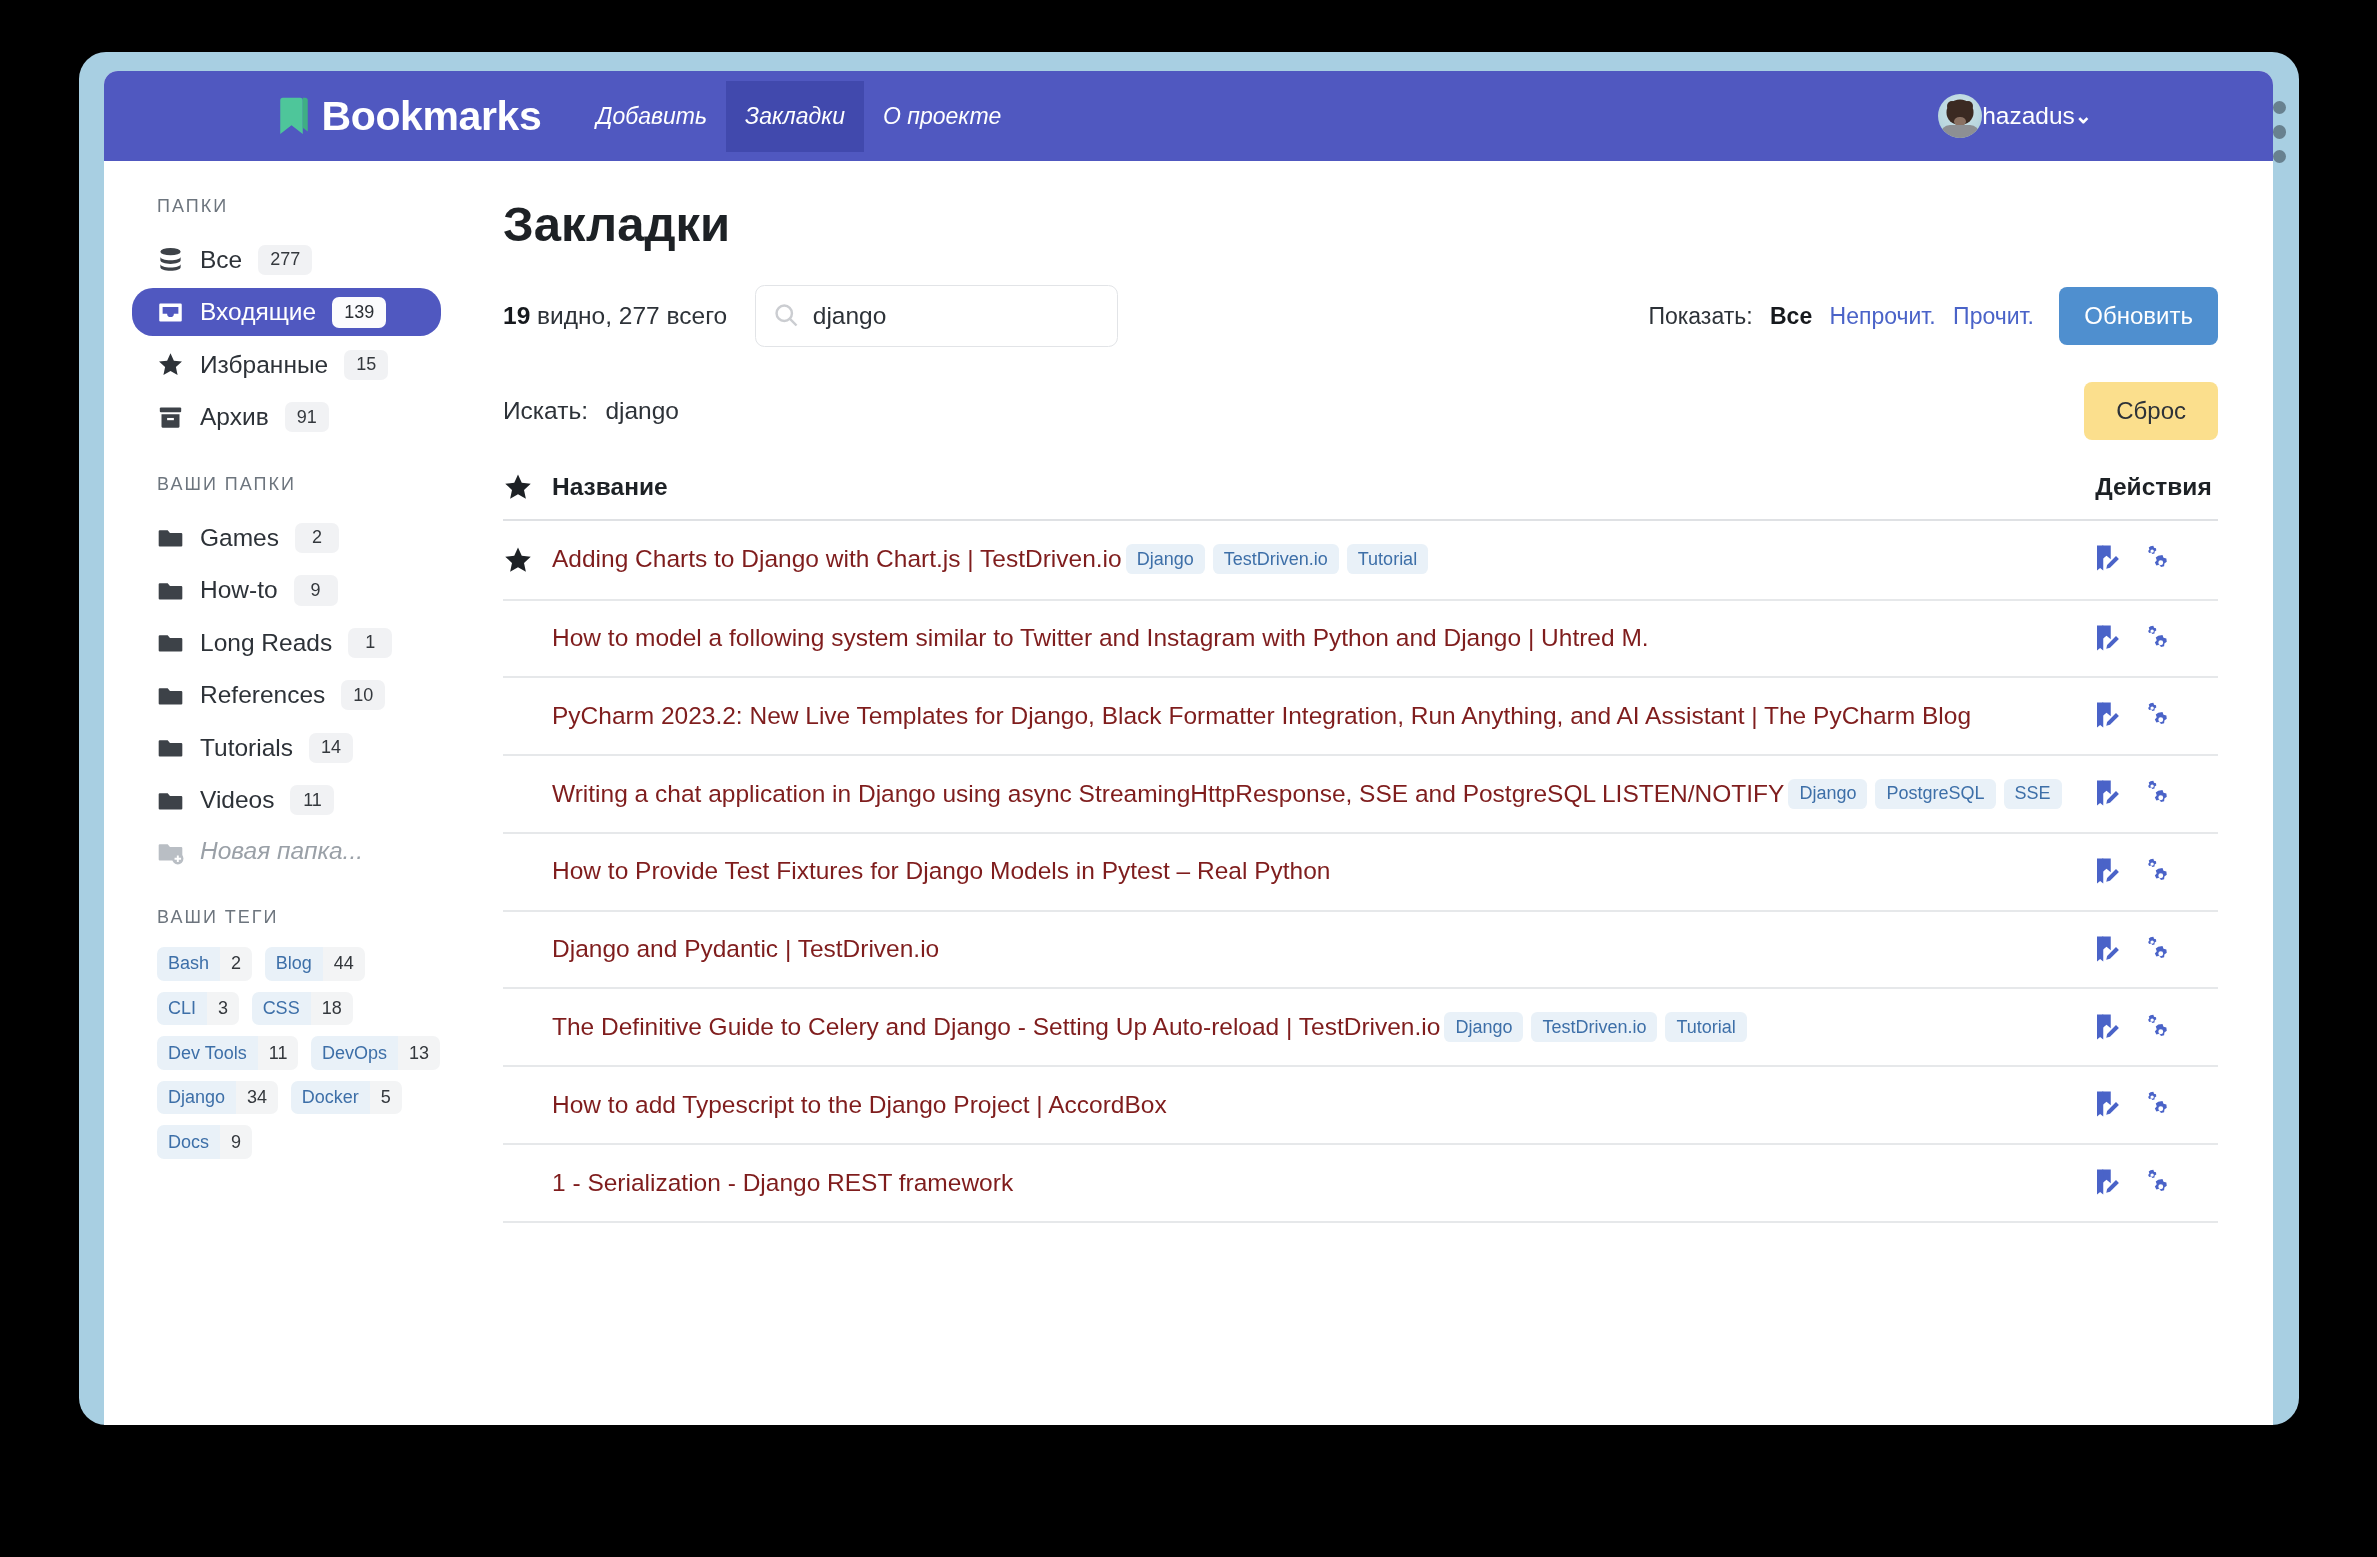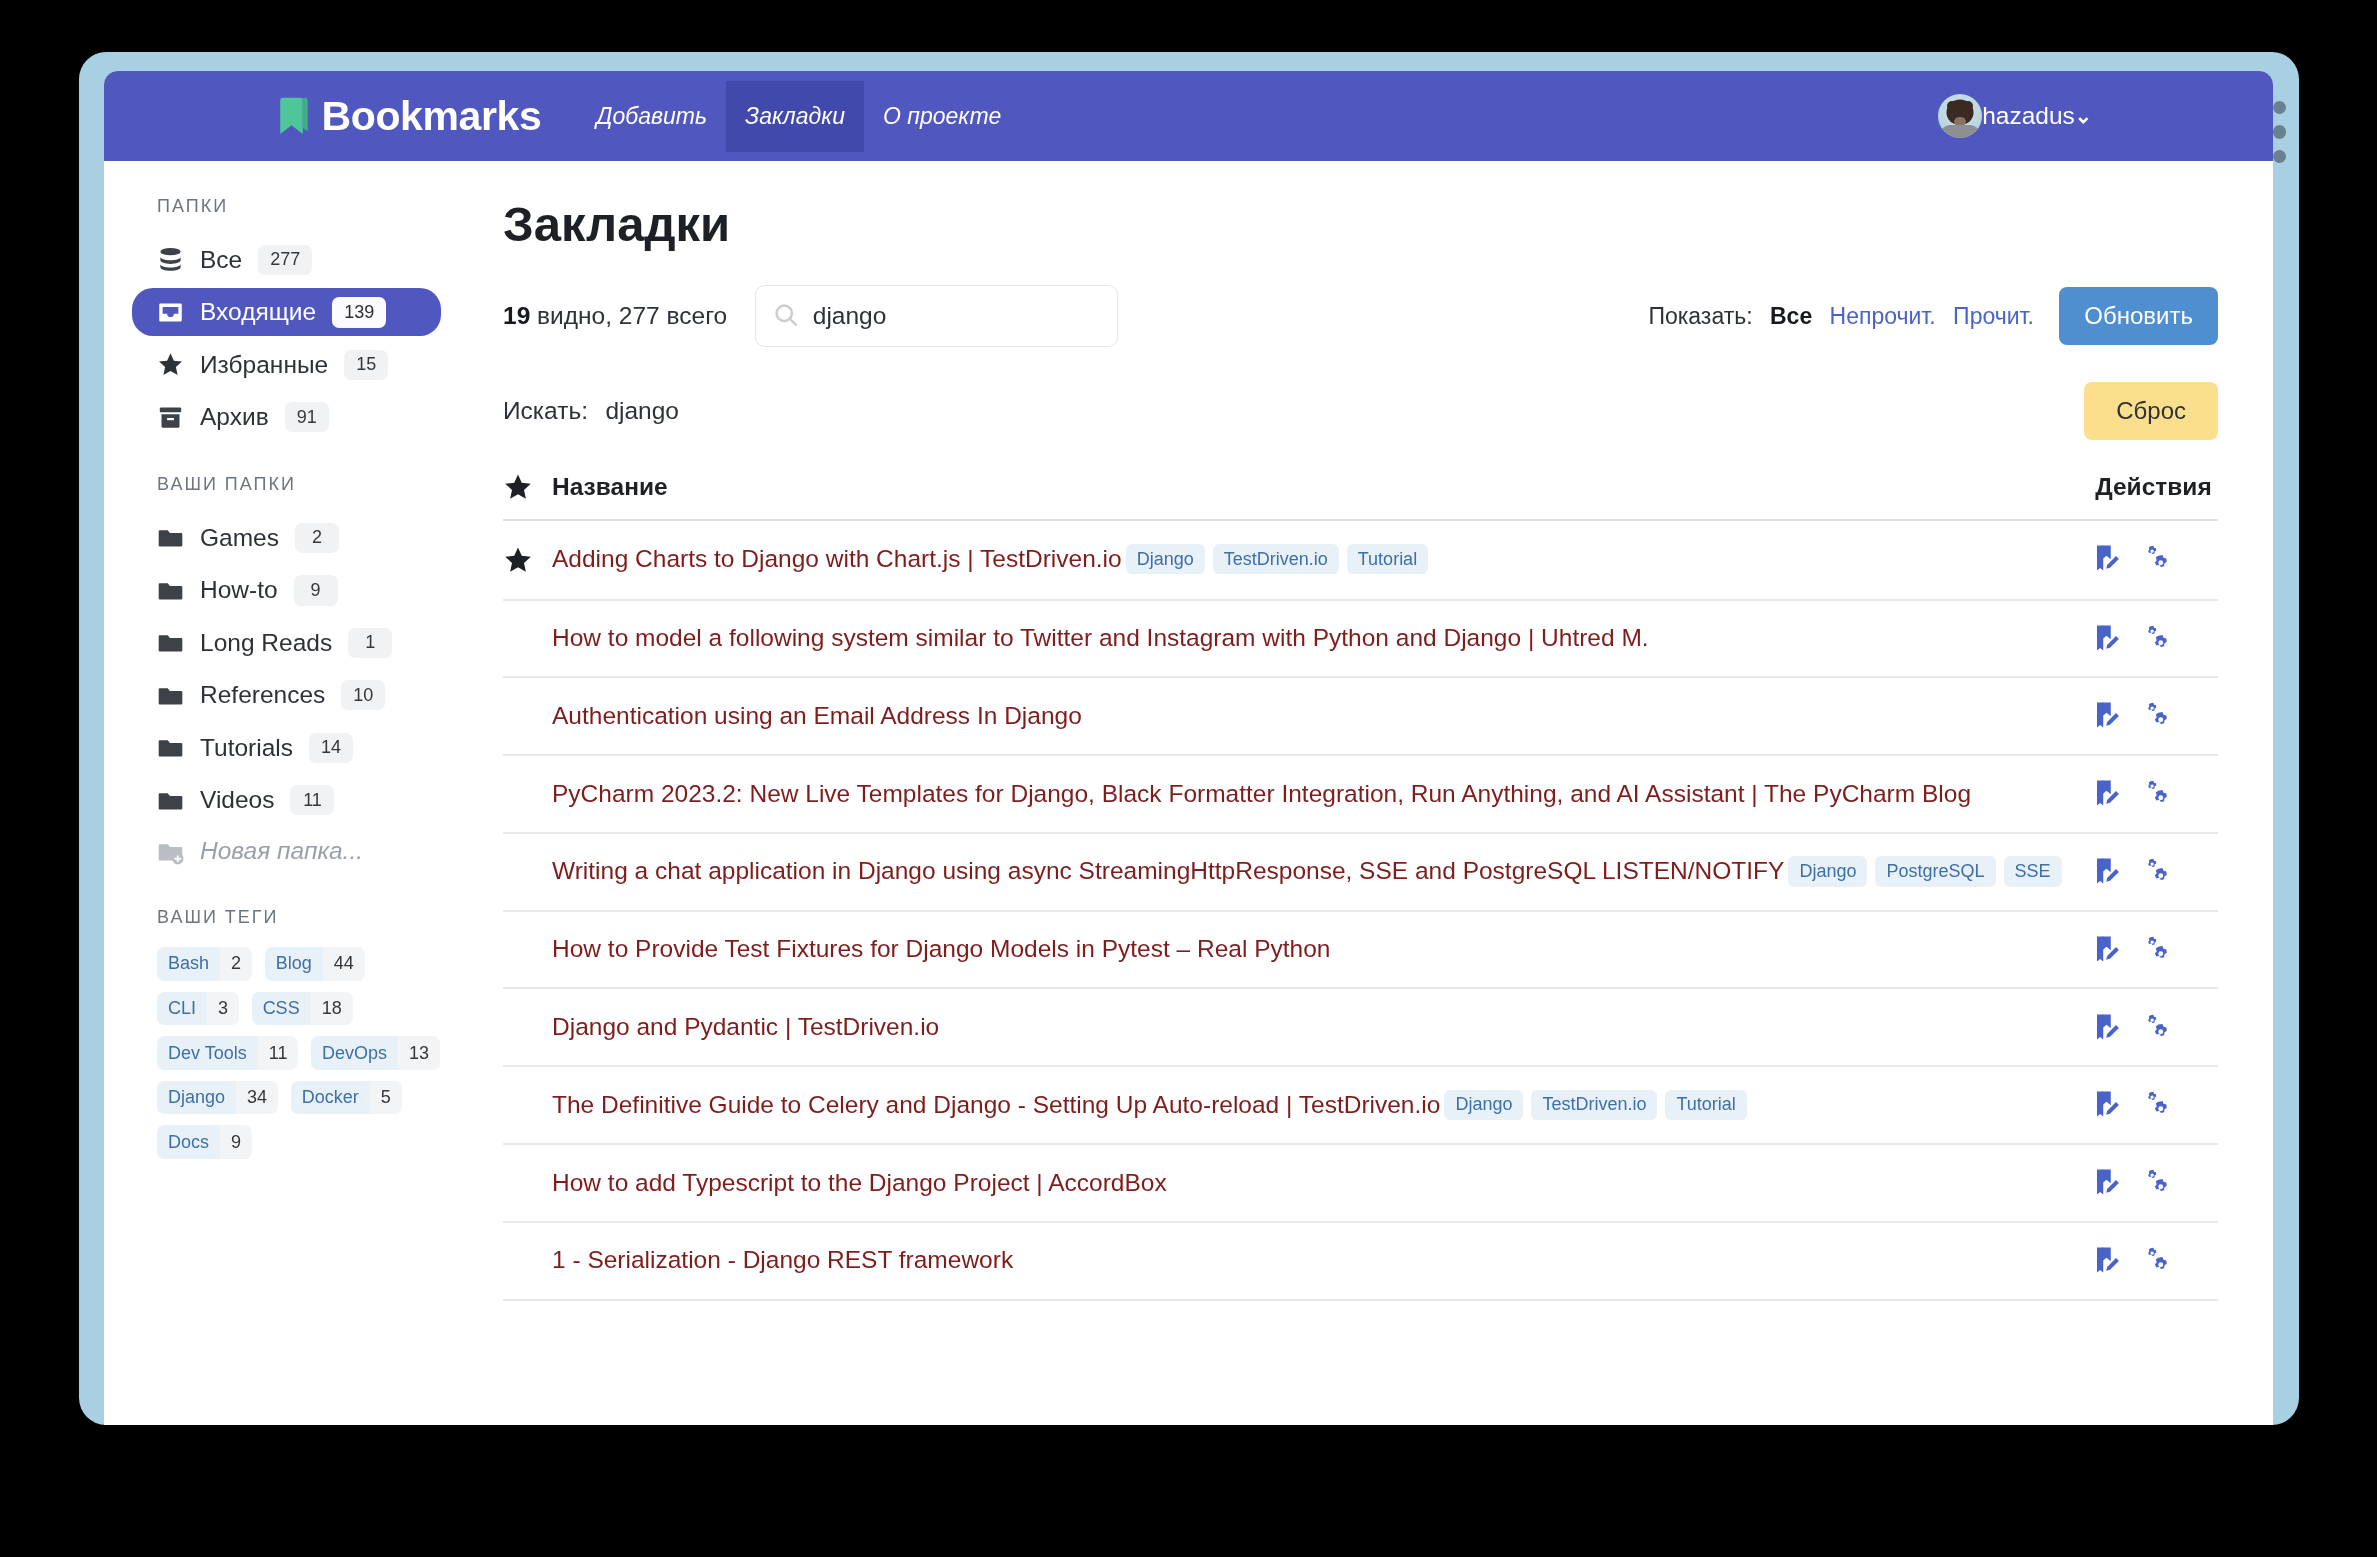--- a/index.html
+++ b/index.html
@@ -421,35 +421,20 @@
                       <path d="M19.2 10.4l2.3 2.3-7.1 7.1-3 .7.7-3z" fill="#4a63c8"></path>
                     </svg></span>
                   <span class="act"><svg width="30" height="30" viewBox="0 0 24 24" fill="#4a63c8">
                       <path d="M8.3 2.2l.5 1.5 1.6.4.2 1.8-1.3.9-.1 1.6-1.7.4-1-1.2-1.6.3-.8-1.6 1-1.2-.5-1.5 1.4-1zM7.3 5.1a1.35 1.35 0 1 0 .01 2.7 1.35 1.35 0 0 0 0-2.7z"></path>
                       <path d="M15.6 9.6l.8 2.2 2.3.5.3 2.6-1.9 1.4-.2 2.3-2.5.6-1.4-1.8-2.3.5-1.2-2.3 1.5-1.8-.8-2.2 2-1.5zM14.2 13.8a1.95 1.95 0 1 0 .01 3.9 1.95 1.95 0 0 0 0-3.9z"></path>
                     </svg></span>
                 </div>
               </div>
               <div class="row">
                 <span class="row-star"></span>
-                <div class="row-title"><a href="#">Authentication using an Email Address In Django</a></div>
-                <div class="row-actions">
-                  <span class="act"><svg width="30" height="30" viewBox="0 0 24 24">
-                      <path d="M4 2h11v11l-3.4-2.8L8.2 13V2z" fill="#4a63c8"></path>
-                      <path d="M4 2h5v20l-2.5-2-2.5 2z" fill="#4a63c8"></path>
-                      <path d="M19.2 10.4l2.3 2.3-7.1 7.1-3 .7.7-3z" fill="#4a63c8"></path>
-                    </svg></span>
-                  <span class="act"><svg width="30" height="30" viewBox="0 0 24 24" fill="#4a63c8">
-                      <path d="M8.3 2.2l.5 1.5 1.6.4.2 1.8-1.3.9-.1 1.6-1.7.4-1-1.2-1.6.3-.8-1.6 1-1.2-.5-1.5 1.4-1zM7.3 5.1a1.35 1.35 0 1 0 .01 2.7 1.35 1.35 0 0 0 0-2.7z"></path>
-                      <path d="M15.6 9.6l.8 2.2 2.3.5.3 2.6-1.9 1.4-.2 2.3-2.5.6-1.4-1.8-2.3.5-1.2-2.3 1.5-1.8-.8-2.2 2-1.5zM14.2 13.8a1.95 1.95 0 1 0 .01 3.9 1.95 1.95 0 0 0 0-3.9z"></path>
-                    </svg></span>
-                </div>
-              </div>
-              <div class="row">
-                <span class="row-star"></span>
                 <div class="row-title"><a href="#">PyCharm 2023.2: New Live Templates for Django, Black Formatter Integration, Run Anything, and AI Assistant | The PyCharm Blog</a></div>
                 <div class="row-actions">
                   <span class="act"><svg width="30" height="30" viewBox="0 0 24 24">
                       <path d="M4 2h11v11l-3.4-2.8L8.2 13V2z" fill="#4a63c8"></path>
                       <path d="M4 2h5v20l-2.5-2-2.5 2z" fill="#4a63c8"></path>
                       <path d="M19.2 10.4l2.3 2.3-7.1 7.1-3 .7.7-3z" fill="#4a63c8"></path>
                     </svg></span>
                   <span class="act"><svg width="30" height="30" viewBox="0 0 24 24" fill="#4a63c8">
                       <path d="M8.3 2.2l.5 1.5 1.6.4.2 1.8-1.3.9-.1 1.6-1.7.4-1-1.2-1.6.3-.8-1.6 1-1.2-.5-1.5 1.4-1zM7.3 5.1a1.35 1.35 0 1 0 .01 2.7 1.35 1.35 0 0 0 0-2.7z"></path>
                       <path d="M15.6 9.6l.8 2.2 2.3.5.3 2.6-1.9 1.4-.2 2.3-2.5.6-1.4-1.8-2.3.5-1.2-2.3 1.5-1.8-.8-2.2 2-1.5zM14.2 13.8a1.95 1.95 0 1 0 .01 3.9 1.95 1.95 0 0 0 0-3.9z"></path>

